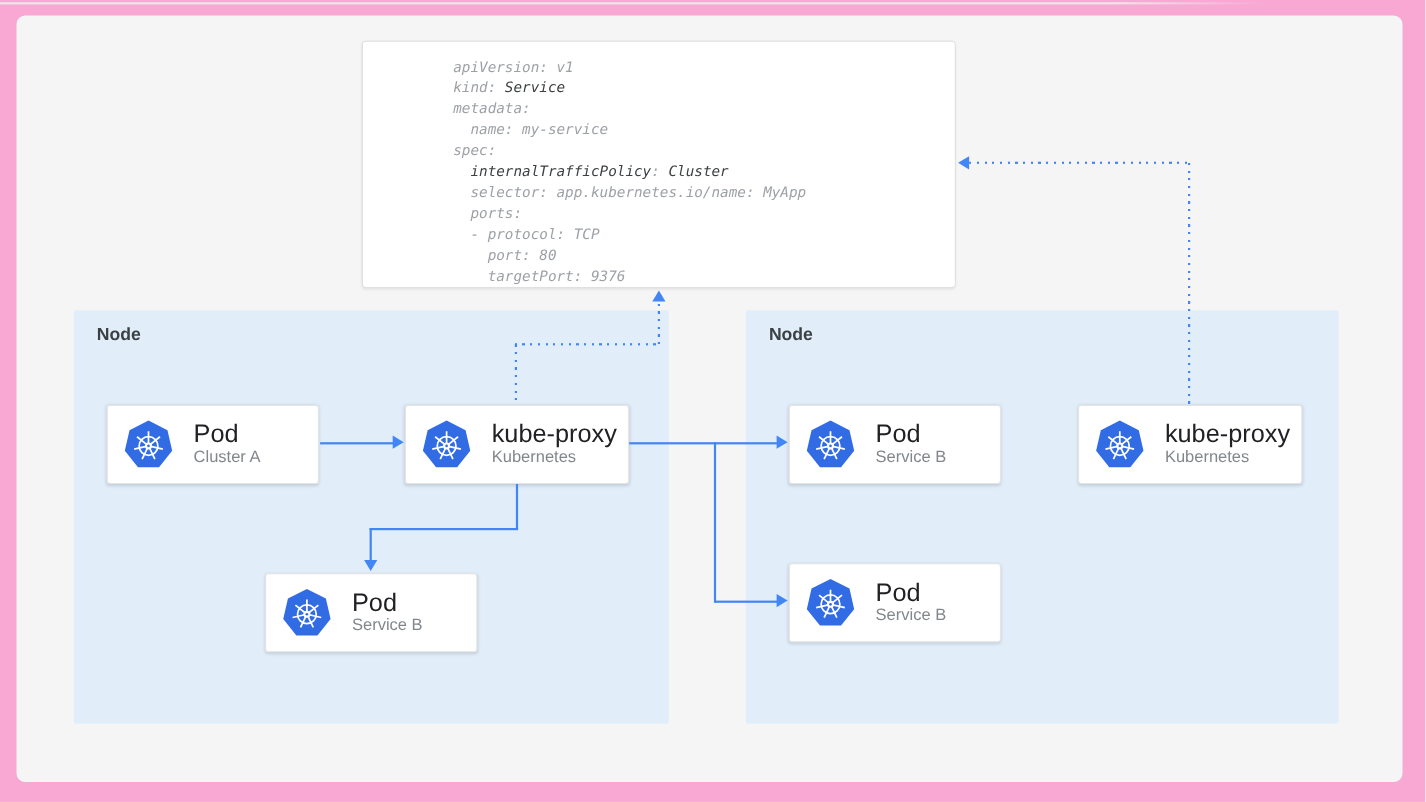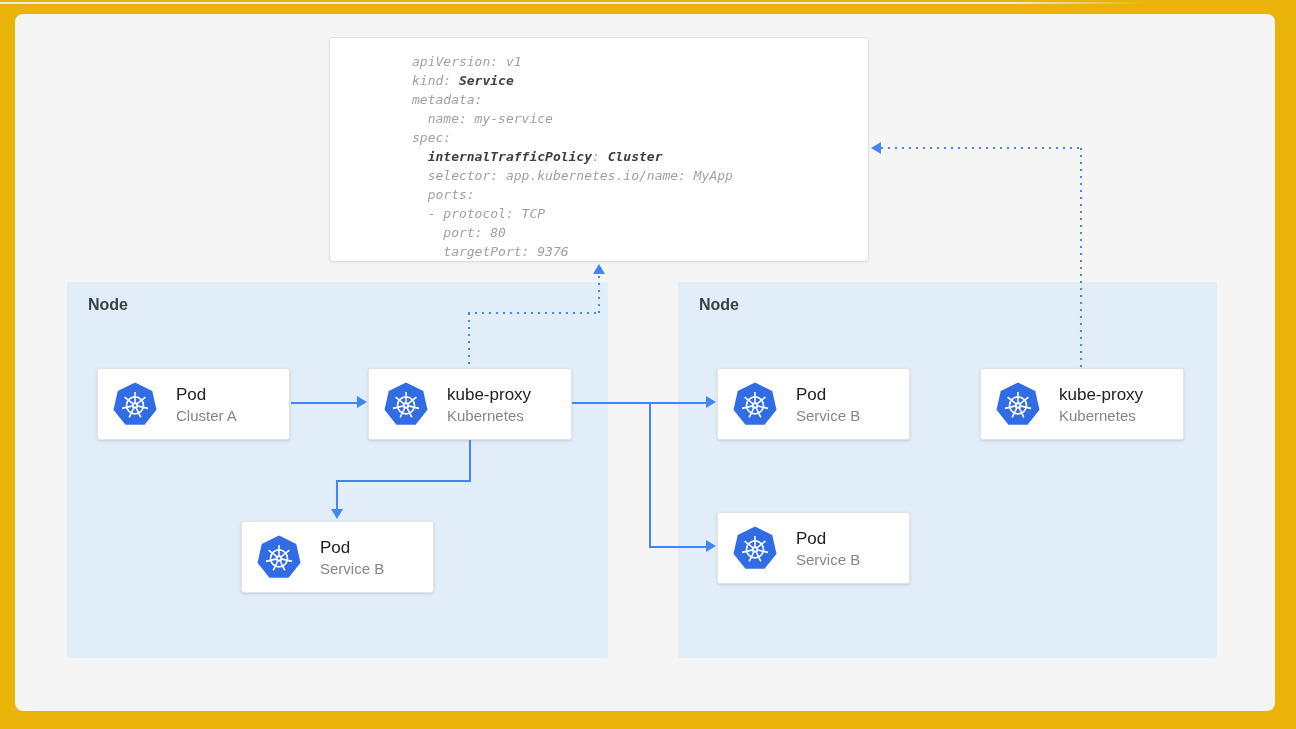--- a/index.html
+++ b/index.html
@@ -1,48 +1,48 @@
 <!DOCTYPE html>
 <html><head>
 <meta charset="utf-8">
 <style>
   * { margin: 0; padding: 0; box-sizing: border-box; }
   html, body { width: 1296px; height: 729px; background: #ffffff; overflow: hidden;
     font-family: "Liberation Sans", sans-serif; }
-  .page { position: relative; width: 1296px; height: 729px; background: #eab308; }
+  .page { position: relative; width: 1296px; height: 729px; background: #f9a8d4; }
 
   .top-rule { position: absolute; left: 0; top: 2px; width: 1149px; height: 2px;
     background: linear-gradient(to right, #e9e9e9 88%, rgba(233,233,233,0)); }
 
   .canvas { position: absolute; left: 15px; top: 14px; width: 1260px; height: 697px;
     background: #f5f5f6; border-radius: 8px; }
 
   
   .yaml-box { position: absolute; left: 314px; top: 23px; width: 540px; height: 225px;
     background: #ffffff; border: 1px solid #e0e0e0; border-radius: 4px;
     box-shadow: 0 1px 2px rgba(0,0,0,0.06); }
   #yaml-code { padding: 14px 10px 8px 82px; font-family: "DejaVu Sans Mono", monospace;
     font-style: italic; font-size: 13px; line-height: 19px; color: #9da1a6; white-space: pre; }
-  #yaml-code .b { font-weight: bold; color: #3c4043; }
+  #yaml-code .b { font-weight: normal; color: #3c4043; }
 
   
   .node { position: absolute; width: 541px; height: 376px; background: #e1eefa; border-radius: 2px; }
   .node-left  { left: 52px;  top: 268px; }
   .node-right { left: 663px; top: 268px; width: 539px; }
   .node-label { position: absolute; left: 21px; top: 14px; font-size: 16px; color: #3b4043; font-weight: bold; }
 
   
   .card { position: absolute; height: 72px; background: #ffffff; border: 1px solid #e4e4e4;
     border-radius: 3px; box-shadow: 0 1px 3px rgba(0,0,0,0.14);
     display: flex; align-items: center; }
   .card.pod { width: 193px; }
   .card.proxy { width: 204px; }
   .k8s-icon { display: block; width: 46px; height: 46px; margin-left: 14px; flex: 0 0 auto; }
   .card-text { margin-left: 18px; }
-  .card-title { font-size: 17px; color: #202124; line-height: 23px; }
+  .card-title { font-size: 23px; color: #202124; line-height: 23px; }
   .card-subtitle { font-size: 15px; color: #82878c; line-height: 20px; }
 
   
   .seg { position: absolute; background: #4285f4; }
   .dot-h { position: absolute; height: 2px;
     background: repeating-linear-gradient(to right, #4285f4 0 2px, transparent 2px 7px); }
   .dot-v { position: absolute; width: 2px;
     background: repeating-linear-gradient(to bottom, #4285f4 0 2px, transparent 2px 7px); }
   .head { position: absolute; width: 0; height: 0; }
   .head.right { border-top: 6px solid transparent; border-bottom: 6px solid transparent;

